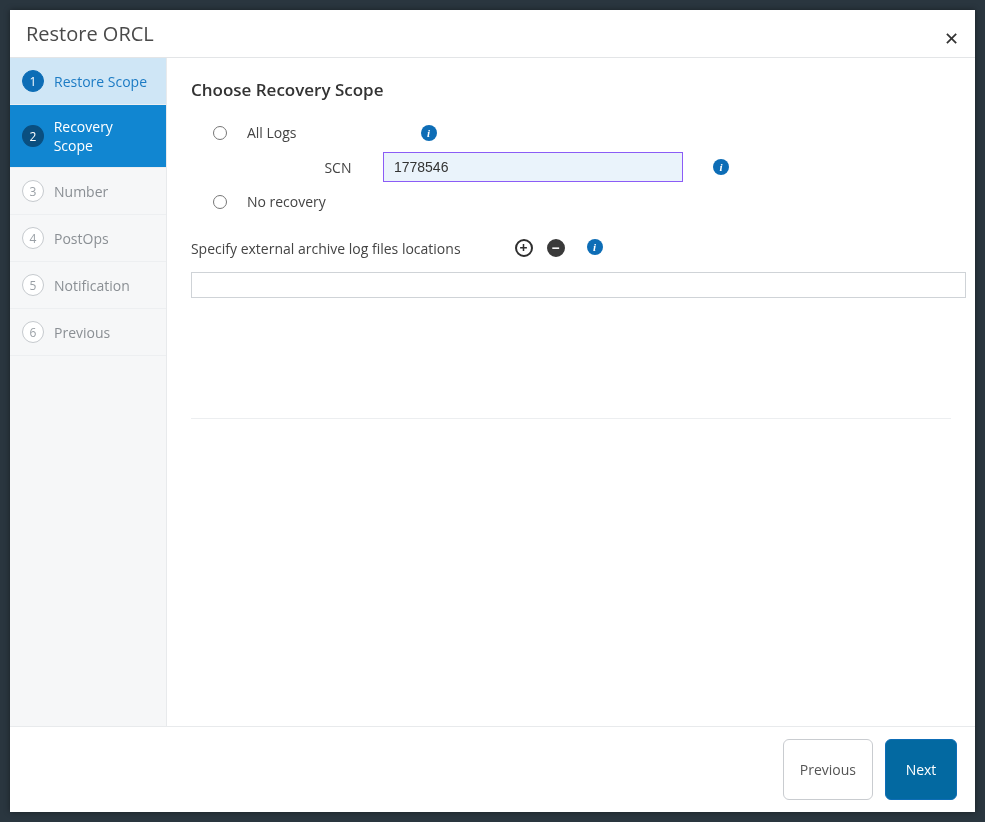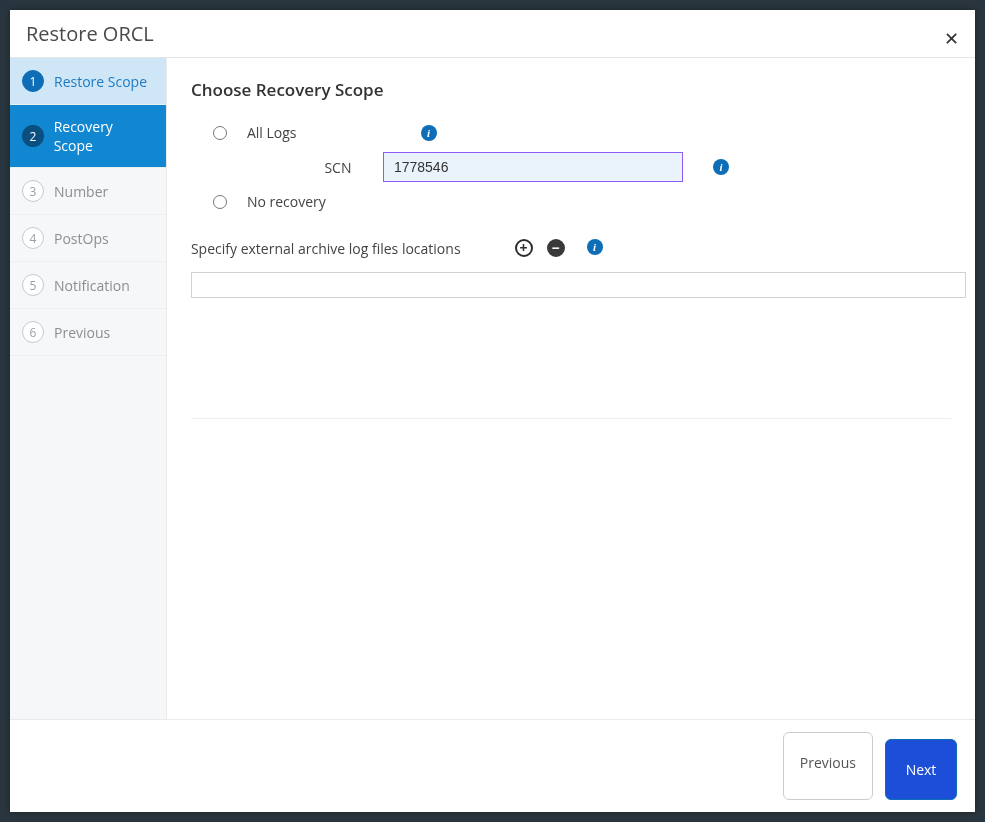--- a/index.html
+++ b/index.html
@@ -202,24 +202,23 @@
     border-radius: 6px;
     cursor: pointer;
     text-align: center;
   }
   .btn-secondary {
     background: #fff;
     color: #555;
     border: 1px solid #c9ccd0;
   }
   .btn-primary {
-    background: #1d4ed8;
+    background: #0369a1;
     color: #fff;
     border: 1px solid #0d6db6;
-    margin-top: 7px;
   }
   input[type=radio] {
     accent-color: #0d6db6;
     width: 14px; height: 14px;
     cursor: pointer;
   }
 </style>
 </head>
 <body>
 

